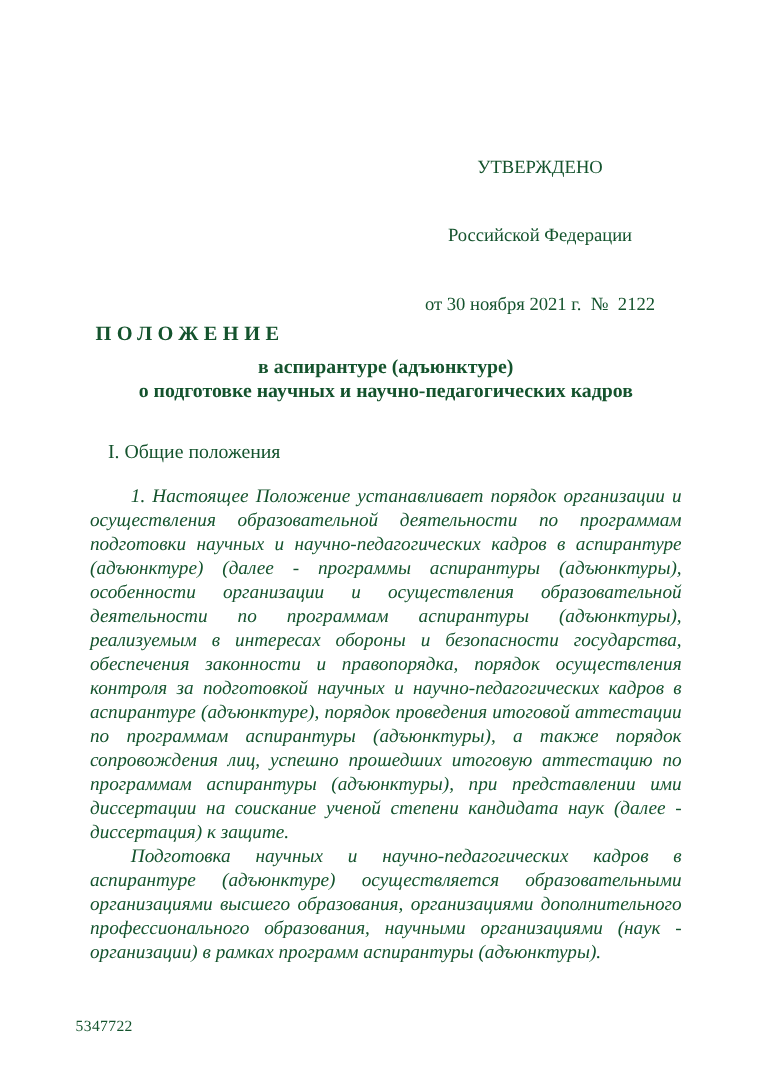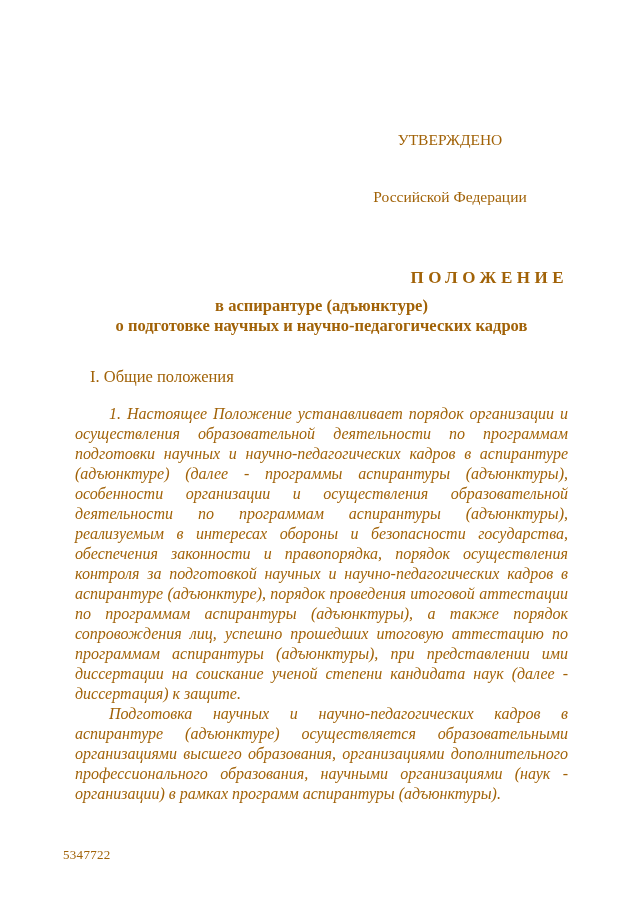--- a/index.html
+++ b/index.html
@@ -5,42 +5,42 @@
   html, body {
     margin: 0;
     padding: 0;
     background: #ffffff;
   }
   .page {
     position: relative;
     width: 640px;
     height: 905px;
     background: #ffffff;
-    color: #a16207;
+    color: #14532d;
     font-family: "Liberation Serif", "DejaVu Serif", serif;
     overflow: hidden;
   }
   
   .approval {
     position: absolute;
     top: 92px;
     left: 335px;
     width: 230px;
     text-align: center;
     font-size: 15.5px;
     line-height: 19px;
     white-space: pre-wrap;
   }
   
   .doc-title {
     position: absolute;
     top: 268px;
     left: 75px;
     width: 493px;
-    text-align: right;
+    text-align: left;
     font-weight: bold;
     font-size: 17px;
     letter-spacing: 4.5px;
     padding-left: 4.5px;
     box-sizing: border-box;
   }
   .doc-subtitle {
     position: absolute;
     top: 296px;
     left: 75px;
@@ -83,20 +83,21 @@
   }
 </style>
 </head>
 <body>
 
 <div class="page">
 
   <div class="approval">
     <div>УТВЕРЖДЕНО</div>
     <div>Российской Федерации</div>
+    <div>от 30 ноября 2021 г.  №  2122</div>
   </div>
 
   <div class="doc-title">ПОЛОЖЕНИЕ</div>
 
   <div class="doc-subtitle">
     <div>в аспирантуре (адъюнктуре)</div>
     <div>о подготовке научных и научно-педагогических кадров</div>
   </div>
 
   <div class="section-heading">I. Общие положения</div>

